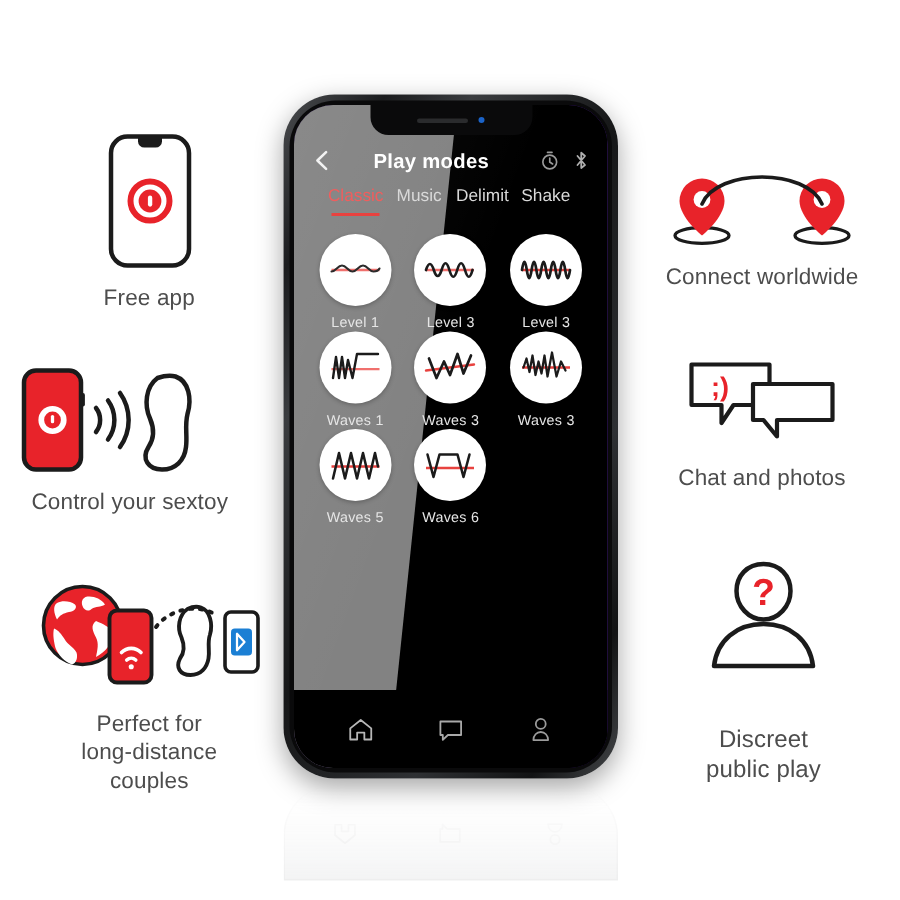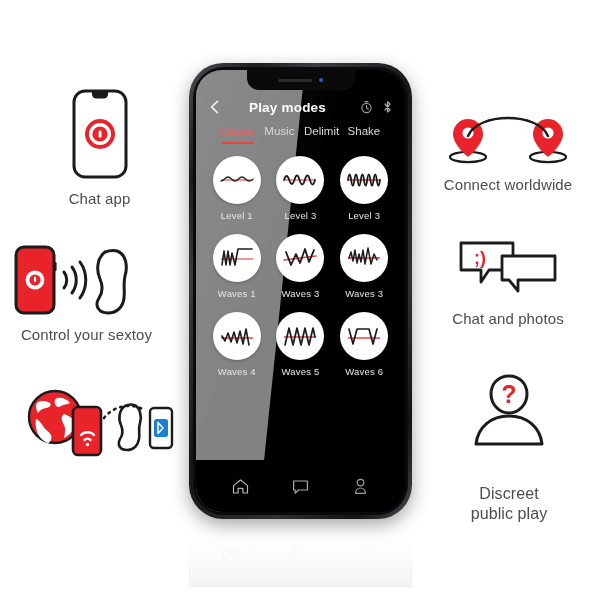--- a/index.html
+++ b/index.html
@@ -100,21 +100,21 @@
     padding-bottom:7px;
   }
   .tab.active{color:#ef5e5e;}
   .tab.active::after{
     content:"";position:absolute;left:12%;right:12%;bottom:0;height:1.6px;background:#e8423f;
   }
 
   .grid{
     position:absolute;left:0;right:0;top:86px;
     display:grid;grid-template-columns:repeat(3,1fr);
-    row-gap:13px;padding:0 9px;
+    padding:0 9px;
   }
   .cell{display:flex;flex-direction:column;align-items:center;}
   .disc{
     width:48px;height:48px;border-radius:50%;background:#fff;
     display:flex;align-items:center;justify-content:center;
     box-shadow:0 1px 3px rgba(0,0,0,.25);
   }
   .cell .lbl{margin-top:6px;font-size:9.5px;color:#e6e6e6;letter-spacing:.2px;}
 
   .tabbar{
@@ -148,21 +148,21 @@
   <div class="feature" id="f-freeapp">
     <div class="art">
       <svg width="58" height="92" viewBox="0 0 58 92">
         <rect x="3" y="3" width="52" height="86" rx="11" fill="#fff" stroke="#1b1b1b" stroke-width="3"></rect>
         <path d="M21 3h16v3.2a4.2 4.2 0 0 1-4.2 4.2h-7.6A4.2 4.2 0 0 1 21 6.2z" fill="#1b1b1b"></path>
         <circle cx="29" cy="46" r="13" fill="none" stroke="#e8232a" stroke-width="4"></circle>
         <circle cx="29" cy="46" r="7.6" fill="#e8232a"></circle>
         <rect x="27.6" y="42.4" width="2.9" height="7.4" rx="1.4" fill="#fff"></rect>
       </svg>
     </div>
-    <div class="cap">Chat app</div>
+    <div class="cap">Free app</div>
   </div>
 
   <div class="feature" id="f-control">
     <div class="art">
       <svg width="148" height="72" viewBox="0 0 148 72">
         <rect x="3" y="3" width="38" height="66" rx="8" fill="#e8232a" stroke="#1b1b1b" stroke-width="3"></rect>
         <rect x="41" y="18" width="2.6" height="9" rx="1.3" fill="#1b1b1b"></rect>
         <circle cx="22" cy="36" r="9.4" fill="#fff"></circle>
         <circle cx="22" cy="36" r="5.6" fill="#e8232a"></circle>
         <rect x="20.9" y="32.6" width="2.2" height="5.6" rx="1.1" fill="#fff"></rect>
@@ -193,20 +193,23 @@
           <path d="M60.5 52a4.4 4.4 0 0 1 6 0"></path>
         </g>
         <circle cx="63.5" cy="56.5" r="1.7" fill="#fff"></circle>
         <path d="M80 30c9-12 28-16 40-8" fill="none" stroke="#1b1b1b" stroke-width="2.6" stroke-linecap="round" stroke-dasharray="1.6 5"></path>
         <path d="M101 18c-6 4-7 13-4 19 2 5 2 10-1 14-3 6 0 11 7 11s11-5 12-11c1-6-1-10 1-16 2-7 0-16-6-18-3-1-7 0-9 1z" fill="none" stroke="#1b1b1b" stroke-width="2.6" stroke-linejoin="round"></path>
         <rect x="126" y="20" width="22" height="40" rx="4" fill="#fff" stroke="#1b1b1b" stroke-width="2.4"></rect>
         <rect x="130" y="31" width="14" height="18" rx="2.5" fill="#1b7fd4"></rect>
         <path d="M134 34.5v11l5-5.5-5-5.5 5 5.5-5 5.5" fill="none" stroke="#fff" stroke-width="1.5" stroke-linejoin="round" stroke-linecap="round"></path>
       </svg>
     </div>
+    <div class="cap">Perfect for
+long-distance
+couples</div>
   </div>
 
   <div class="feature" id="f-connect">
     <div class="art">
       <svg width="128" height="56" viewBox="0 0 128 56">
         <ellipse cx="24" cy="47" rx="18" ry="5.2" fill="none" stroke="#1b1b1b" stroke-width="2.2"></ellipse>
         <ellipse cx="104" cy="47" rx="18" ry="5.2" fill="none" stroke="#1b1b1b" stroke-width="2.2"></ellipse>
         <path d="M24 9a15 15 0 0 0-15 15c0 11 15 23 15 23s15-12 15-23A15 15 0 0 0 24 9z" fill="#e8232a"></path>
         <circle cx="24" cy="23" r="5.6" fill="#fff"></circle>
         <path d="M104 9a15 15 0 0 0-15 15c0 11 15 23 15 23s15-12 15-23a15 15 0 0 0-15-15z" fill="#e8232a"></path>
@@ -337,29 +340,20 @@
           <div class="cell">
             <div class="disc">
               <svg width="36" height="24" viewBox="0 0 36 24">
                 <path d="M2 12h32" stroke="#e8423f" stroke-width="1.6"></path>
                 <path d="M3 12l2-6 2 9 2-11 2 13 2-9 2 8 2-12 2 14 3-16 3 16 3-10 3 6" fill="none" stroke="#1b1b1b" stroke-width="1.5" stroke-linejoin="round" stroke-linecap="round"></path>
               </svg>
             </div>
             <div class="lbl">Waves 3</div>
           </div>
 
-          <div class="cell">
-            <div class="disc">
-              <svg width="36" height="24" viewBox="0 0 36 24">
-                <path d="M2 14h32" stroke="#e8423f" stroke-width="1.6"></path>
-                <path d="M3 12l3 5 3-8 3 9 3-10 3 11 3-12 3 13 3-15 3 16" fill="none" stroke="#1b1b1b" stroke-width="1.6" stroke-linejoin="round" stroke-linecap="round"></path>
-              </svg>
-            </div>
-            <div class="lbl">Waves 4</div>
-          </div>
 
           <div class="cell">
             <div class="disc">
               <svg width="36" height="24" viewBox="0 0 36 24">
                 <path d="M2 13h32" stroke="#e8423f" stroke-width="1.6"></path>
                 <path d="M3 21 7 4l4 17 4-17 4 17 4-17 4 17 4-17 2 9" fill="none" stroke="#1b1b1b" stroke-width="1.7" stroke-linejoin="round" stroke-linecap="round"></path>
               </svg>
             </div>
             <div class="lbl">Waves 5</div>
           </div>

